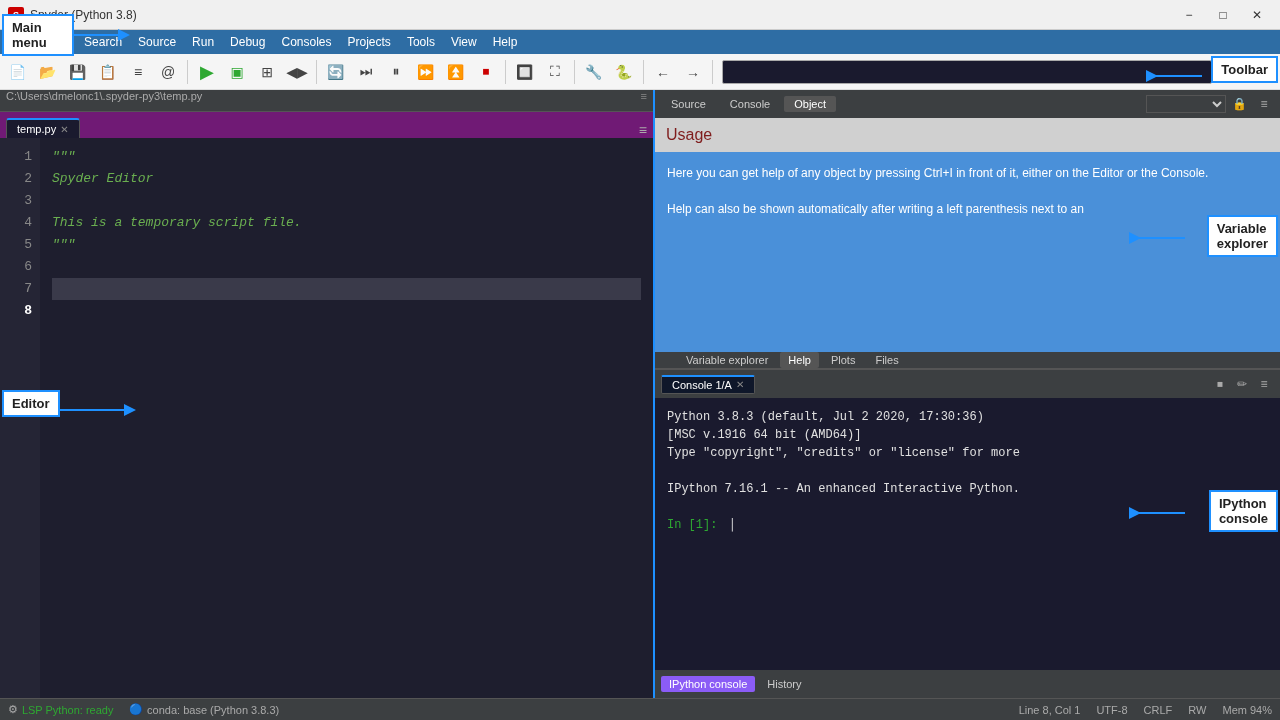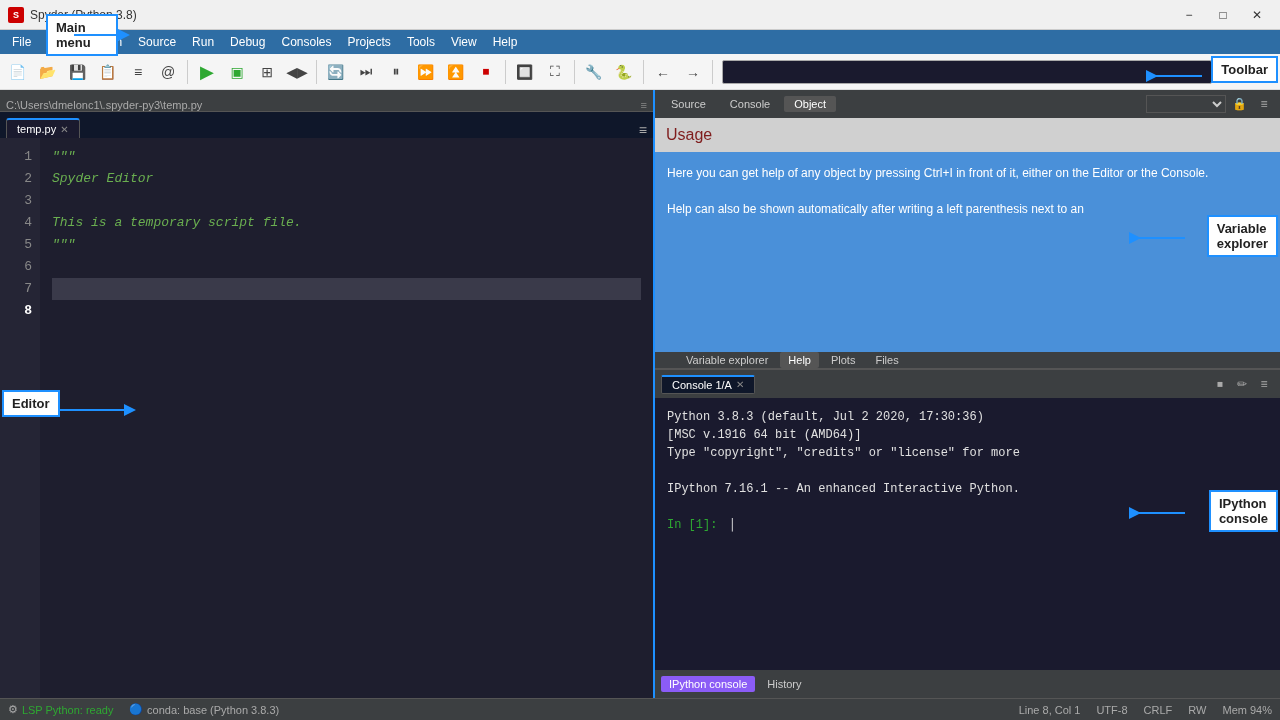--- a/index.html
+++ b/index.html
@@ -92,29 +92,29 @@
     #editor-panel {
       width: 655px;
       display: flex;
       flex-direction: column;
       border-right: 2px solid #1e90ff;
     }
     #editor-header {
       background: #3c3f41;
       height: 22px;
       display: flex;
-      align-items: flex-end;
+      align-items: flex-start;
       padding: 0 6px;
       font-size: 11px;
       color: #aaa;
       border-bottom: 1px solid #555;
     }
     #editor-path { font-size: 11px; color: #aaa; flex: 1; }
     #editor-tabs {
-      background: #0f172a;
+      background: #701a75;
       height: 26px;
       display: flex;
       align-items: flex-end;
       padding: 0 6px;
       gap: 2px;
     }
     .editor-tab {
       background: #1e1e1e;
       color: #ccc;
       padding: 3px 10px;
@@ -538,21 +538,21 @@
     <span>CRLF</span>
   </div>
   <div class="status-item">
     <span>RW</span>
   </div>
   <div class="status-item">
     <span>Mem 94%</span>
   </div>
 </div>
 
-<div class="annotation" style="left:2px;top:14px;width:72px;margin-left:44px;">Main<br>menu</div>
+<div class="annotation" style="left:2px;top:14px;width:72px;">Main<br>menu</div>
 <svg style="position:absolute;left:74px;top:25px;z-index:101;" width="60" height="20">
   <defs>
       <marker id="a1" markerWidth="6" markerHeight="6" refX="3" refY="3" orient="auto">
         <path d="M0,0 L6,3 L0,6 Z" fill="#1e90ff"></path>
       </marker>
     </defs>
   <line x1="0" y1="10" x2="50" y2="10" stroke="#1e90ff" stroke-width="2" marker-end="url(#a1)"></line>
 </svg>
 
 <div class="annotation" style="right:2px;top:56px;">Toolbar</div>

